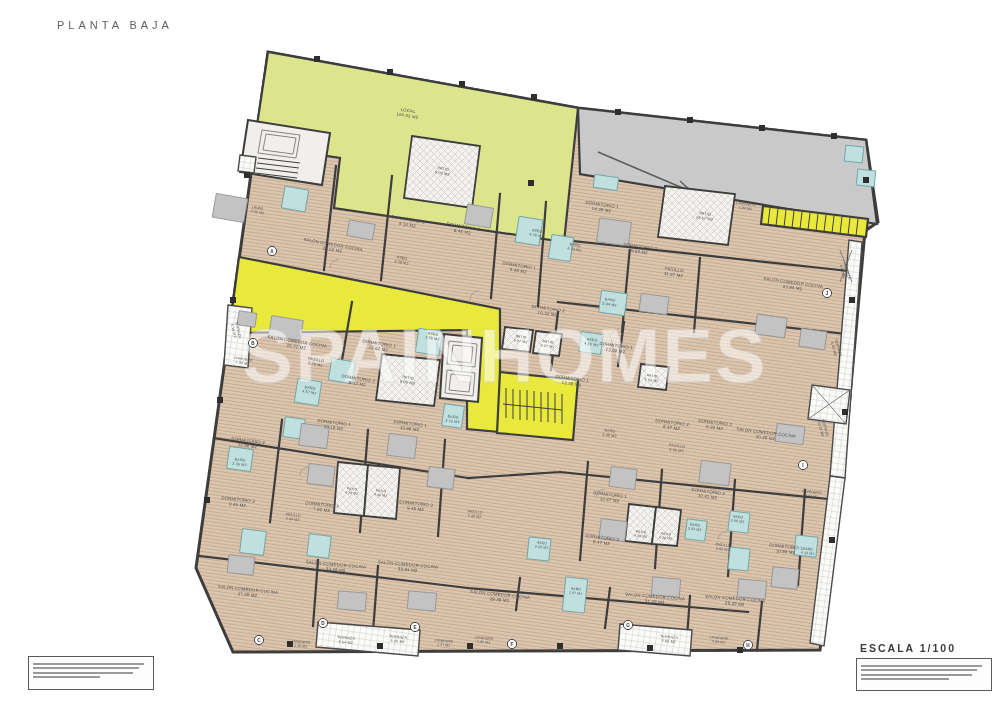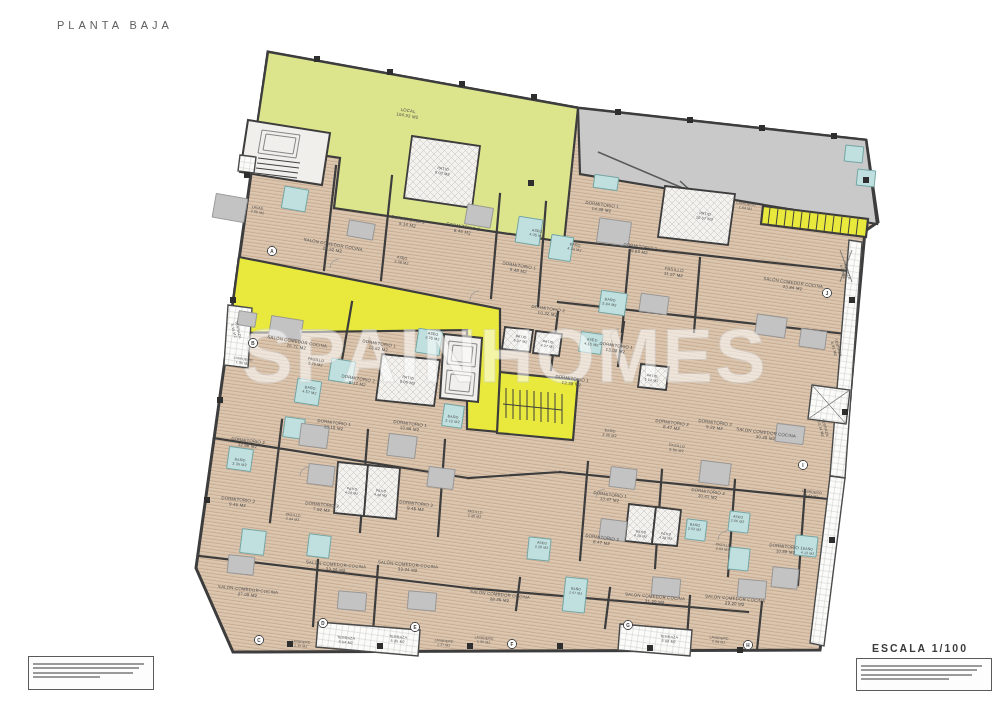--- a/index.html
+++ b/index.html
@@ -1,21 +1,21 @@
 <!DOCTYPE html>
 <html style="--green: #dce48c; --yellow: #e8e93c; --gray: #c9c9c9; --floor: #dbc6b0; --floor-hatch: #c8ab90; --bath: #bfe0df; --wall: #3d3d3d;"><head>
 <meta charset="utf-8">
 <style>
   html,body{margin:0;padding:0;background:#ffffff;}
   #page{position:relative;width:1003px;height:701px;background:#fff;overflow:hidden;
         font-family:"Liberation Sans",sans-serif;}
   #plan-svg{position:absolute;left:0;top:0;}
   .hud{position:absolute;color:#5d5d5d;}
   #plan-title{left:57px;top:13px;font-size:11px;letter-spacing:4px;color:#616161;margin-top:6px;}
-  #scale-label{left:860px;top:642px;width:120px;text-align:center;font-size:10.5px;
+  #scale-label{left:860px;top:642px;width:120px;text-align:left;font-size:10.5px;
                letter-spacing:2px;color:#3c3c3c;font-weight:600;}
   .note-box{position:absolute;border:1px solid #5a5a5a;background:#fdfdfd;padding:3px 4px;}
   #note-left{left:28px;top:656px;width:116px;height:26px;}
   #note-right{left:856px;top:658px;width:126px;height:25px;}
   .note-line{height:2px;background:#9a9a9a;margin:2.6px 0;}
   
   .outline{fill:url(#hatchFloor);stroke:var(--wall);stroke-width:3;}
   .zone{stroke:var(--wall);stroke-width:2.2;}
   .walls{stroke:var(--wall);stroke-width:2.2;fill:none;stroke-linecap:square;}
   .thinwalls{stroke:#6b6b6b;stroke-width:.8;fill:none;}

